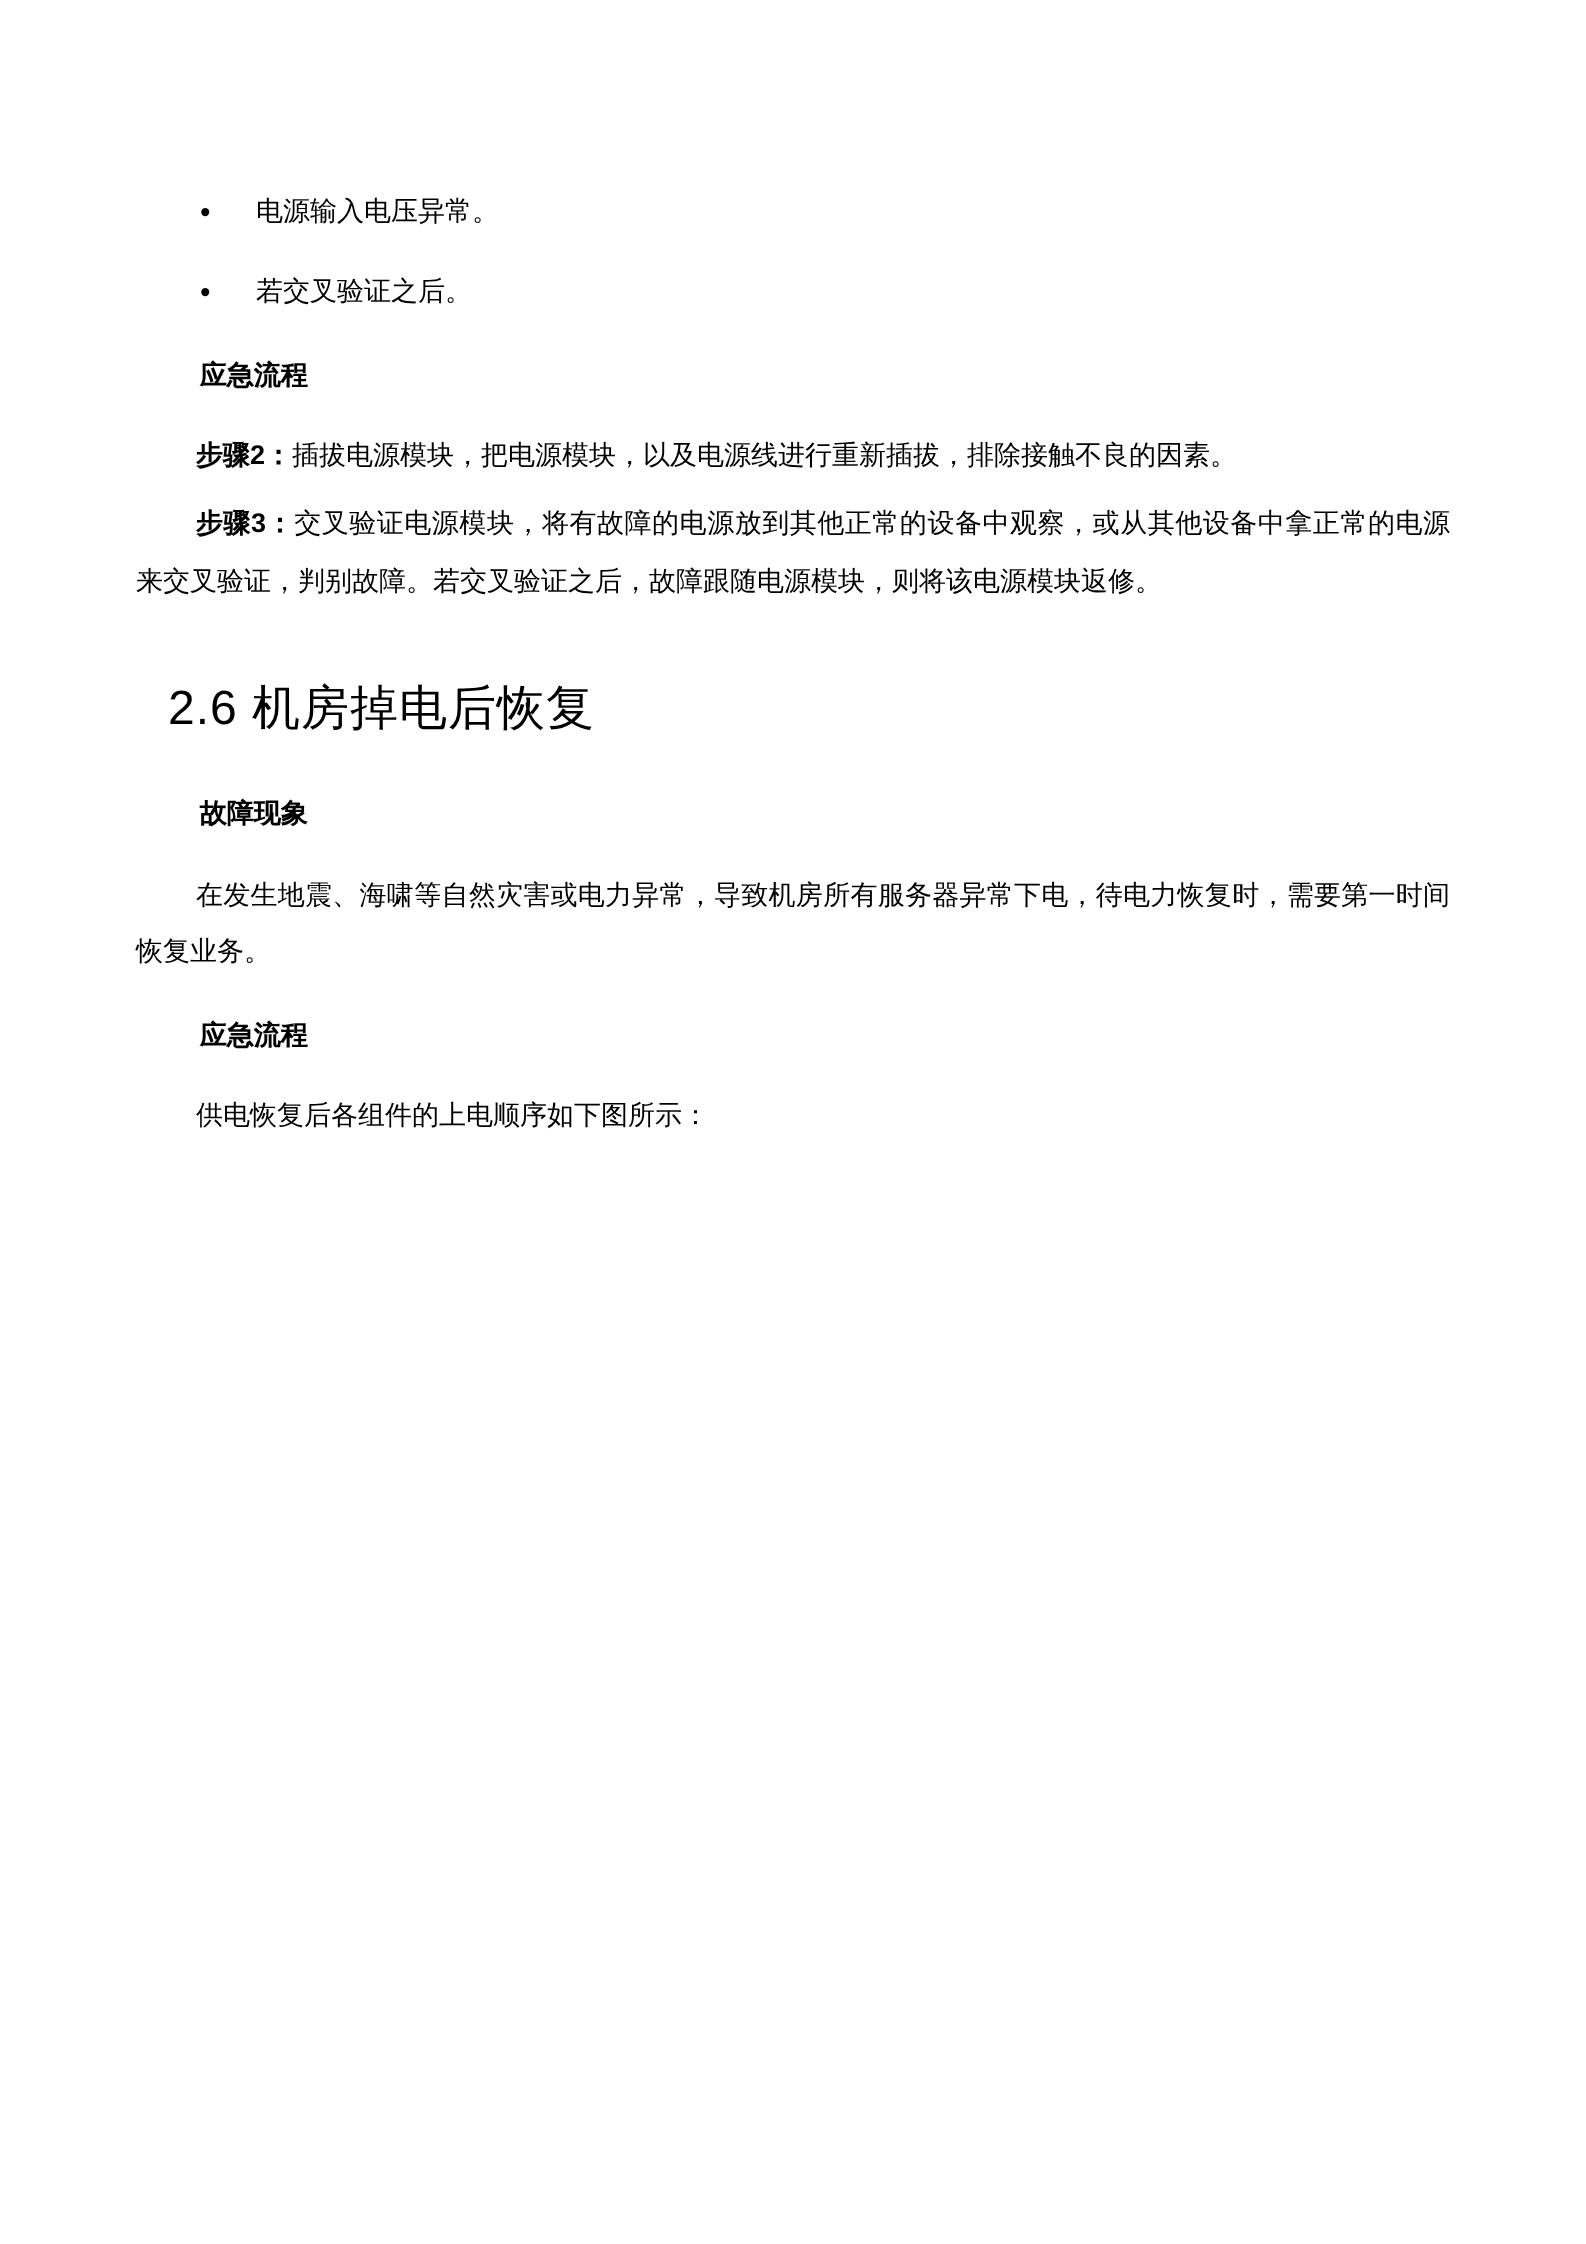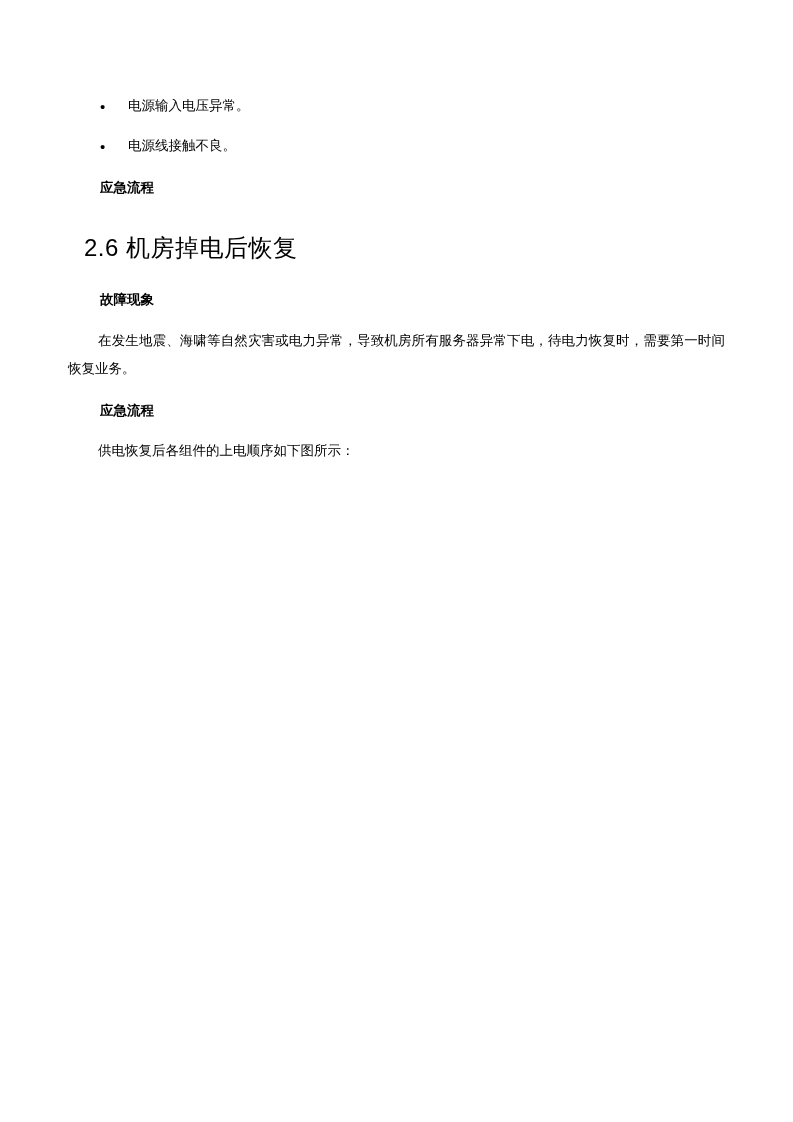--- a/index.html
+++ b/index.html
@@ -78,28 +78,30 @@
 <div class="page">
   <div class="content">
 
     <ul class="bullets">
       <li>
         <span class="dot">•</span>
         <span>电源输入电压异常。</span>
       </li>
       <li>
         <span class="dot">•</span>
-        <span>电源线接触不良。</span>
+        <span>若交叉验证之后。</span>
       </li>
     </ul>
 
     <div class="h-sub">应急流程</div>
 
 
+    <p class="para"><span class="lead">步骤2：</span><span>插拔电源模块，把电源模块，以及电源线进行重新插拔，排除接触不良的因素。</span></p>
 
+    <p class="para"><span class="lead">步骤3：</span><span>交叉验证电源模块，将有故障的电源放到其他正常的设备中观察，或从其他设备中拿正常的电源来交叉验证，判别故障。若交叉验证之后，故障跟随电源模块，则将该电源模块返修。</span></p>
 
 
 
     <h2 class="section">2.6 机房掉电后恢复</h2>
 
     <div class="h-sub">故障现象</div>
 
     <p class="para">在发生地震、海啸等自然灾害或电力异常，导致机房所有服务器异常下电，待电力恢复时，需要第一时间恢复业务。</p>
 
     <div class="h-sub">应急流程</div>

